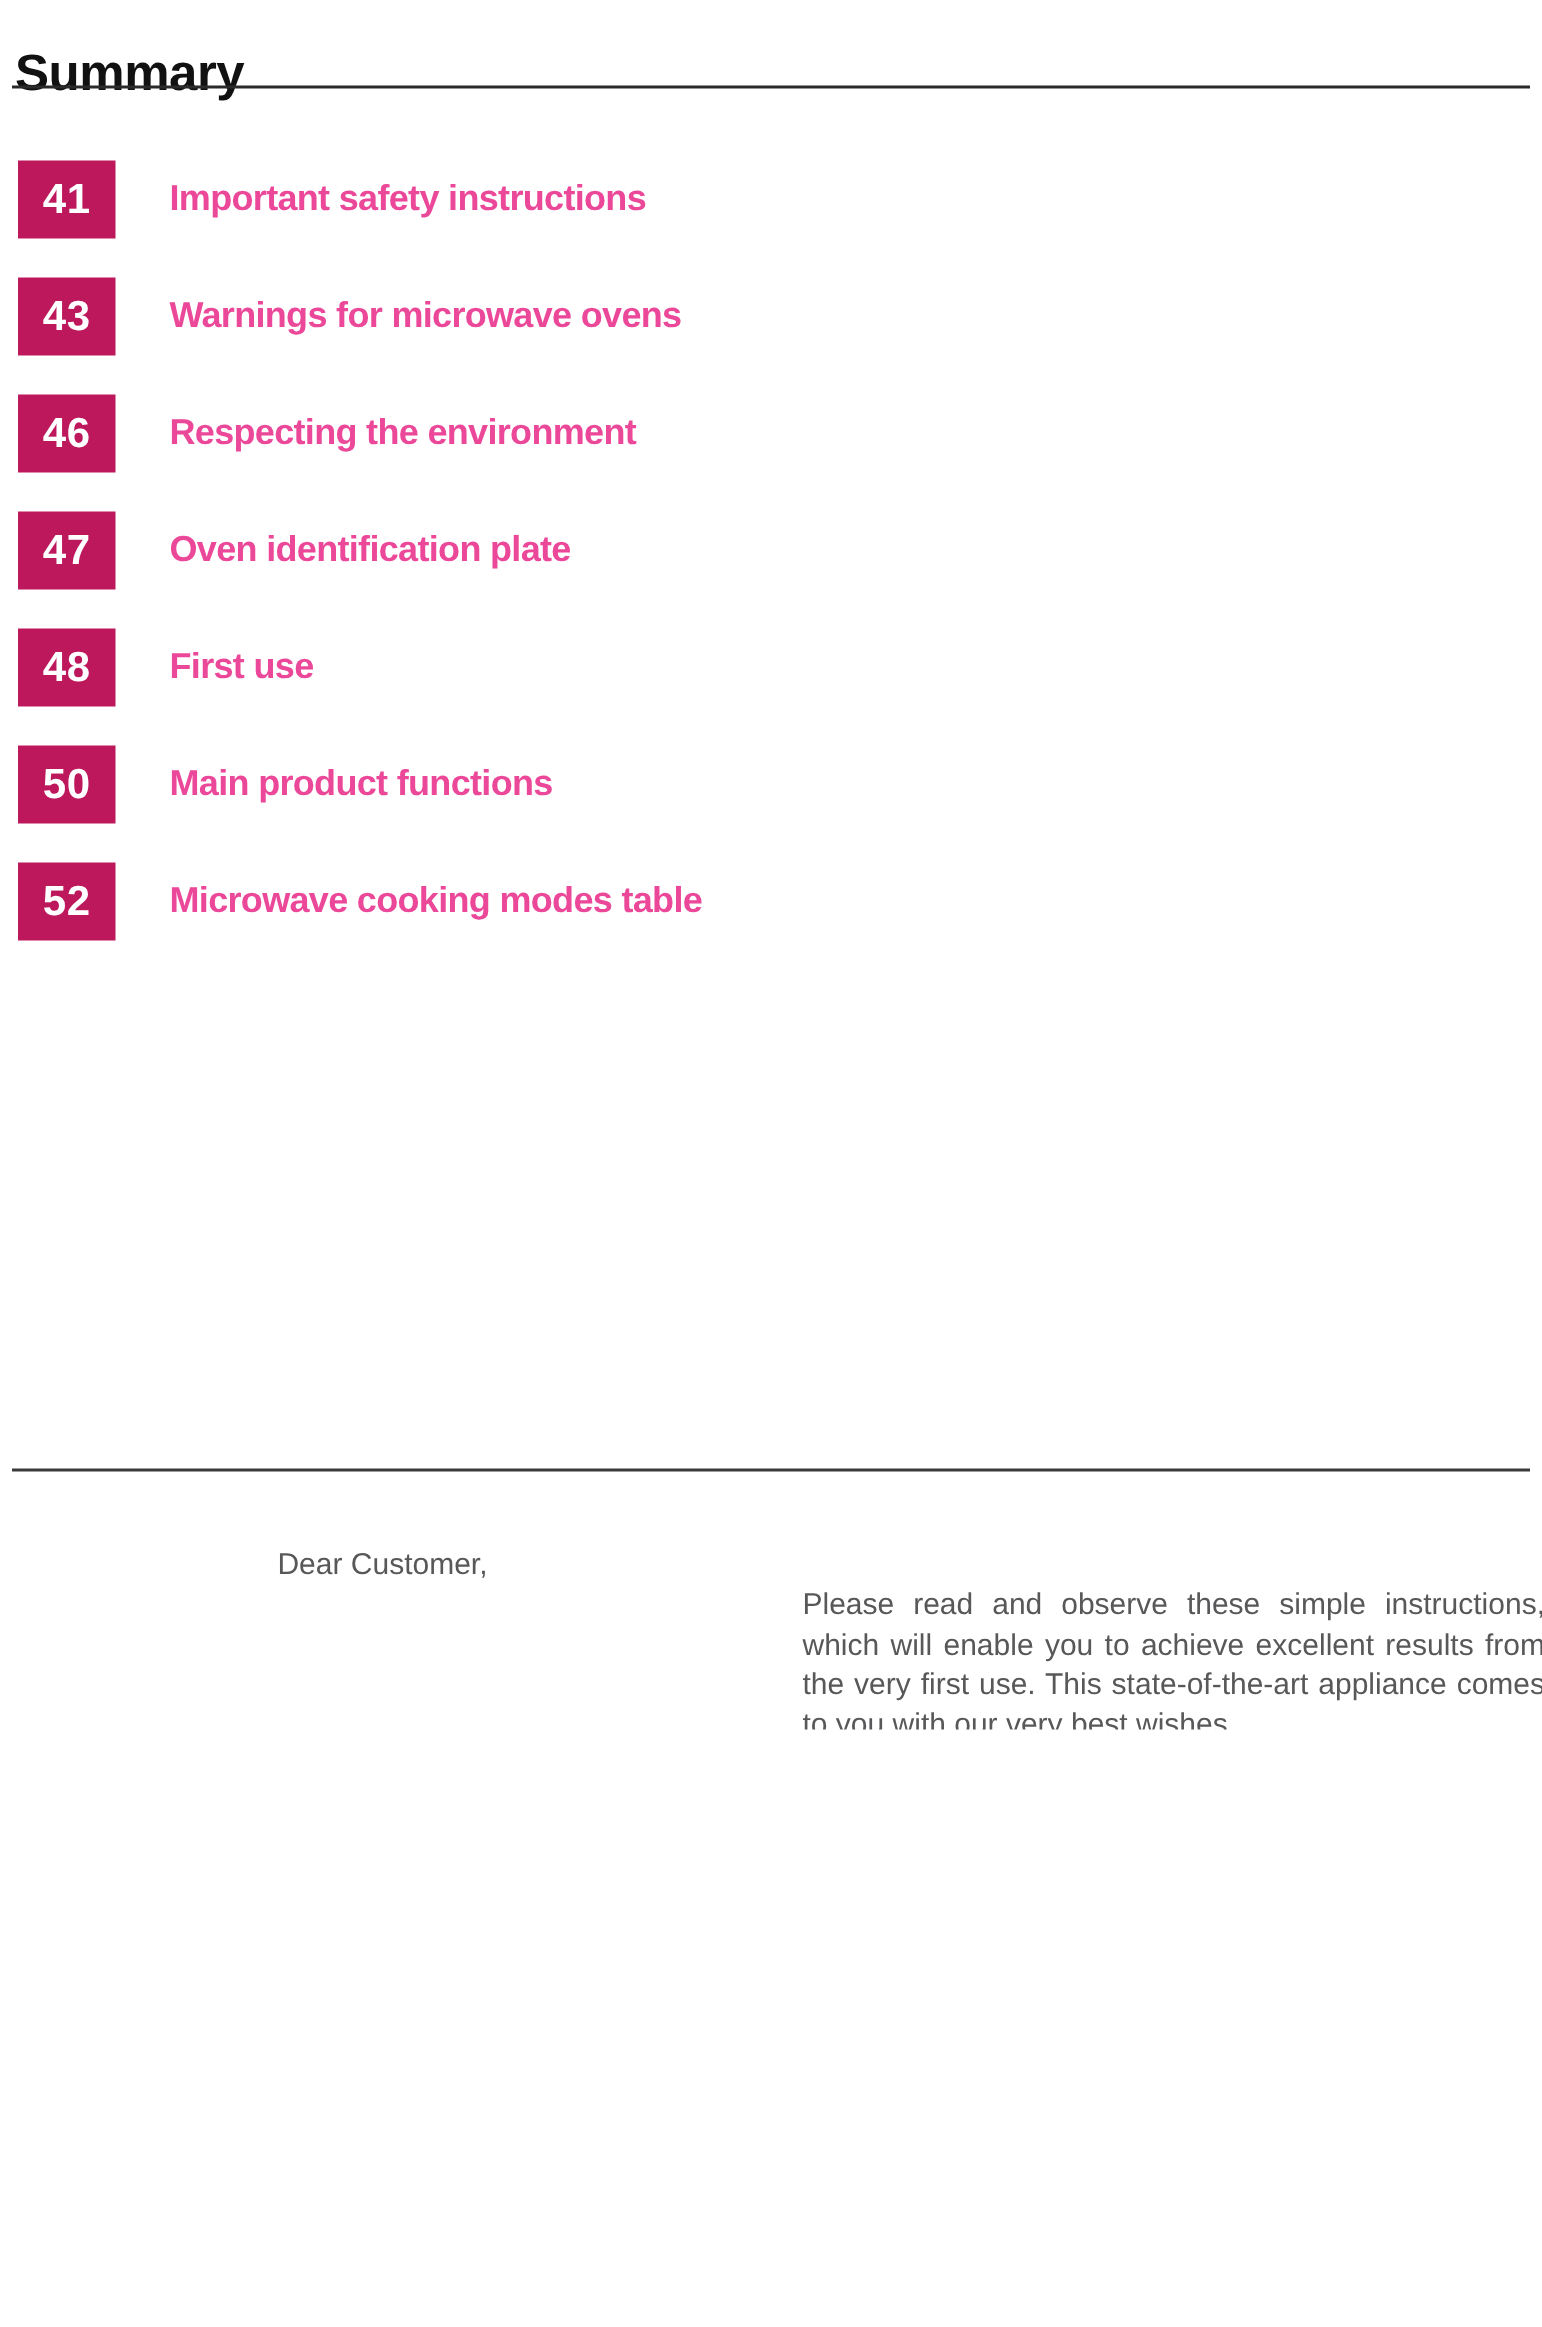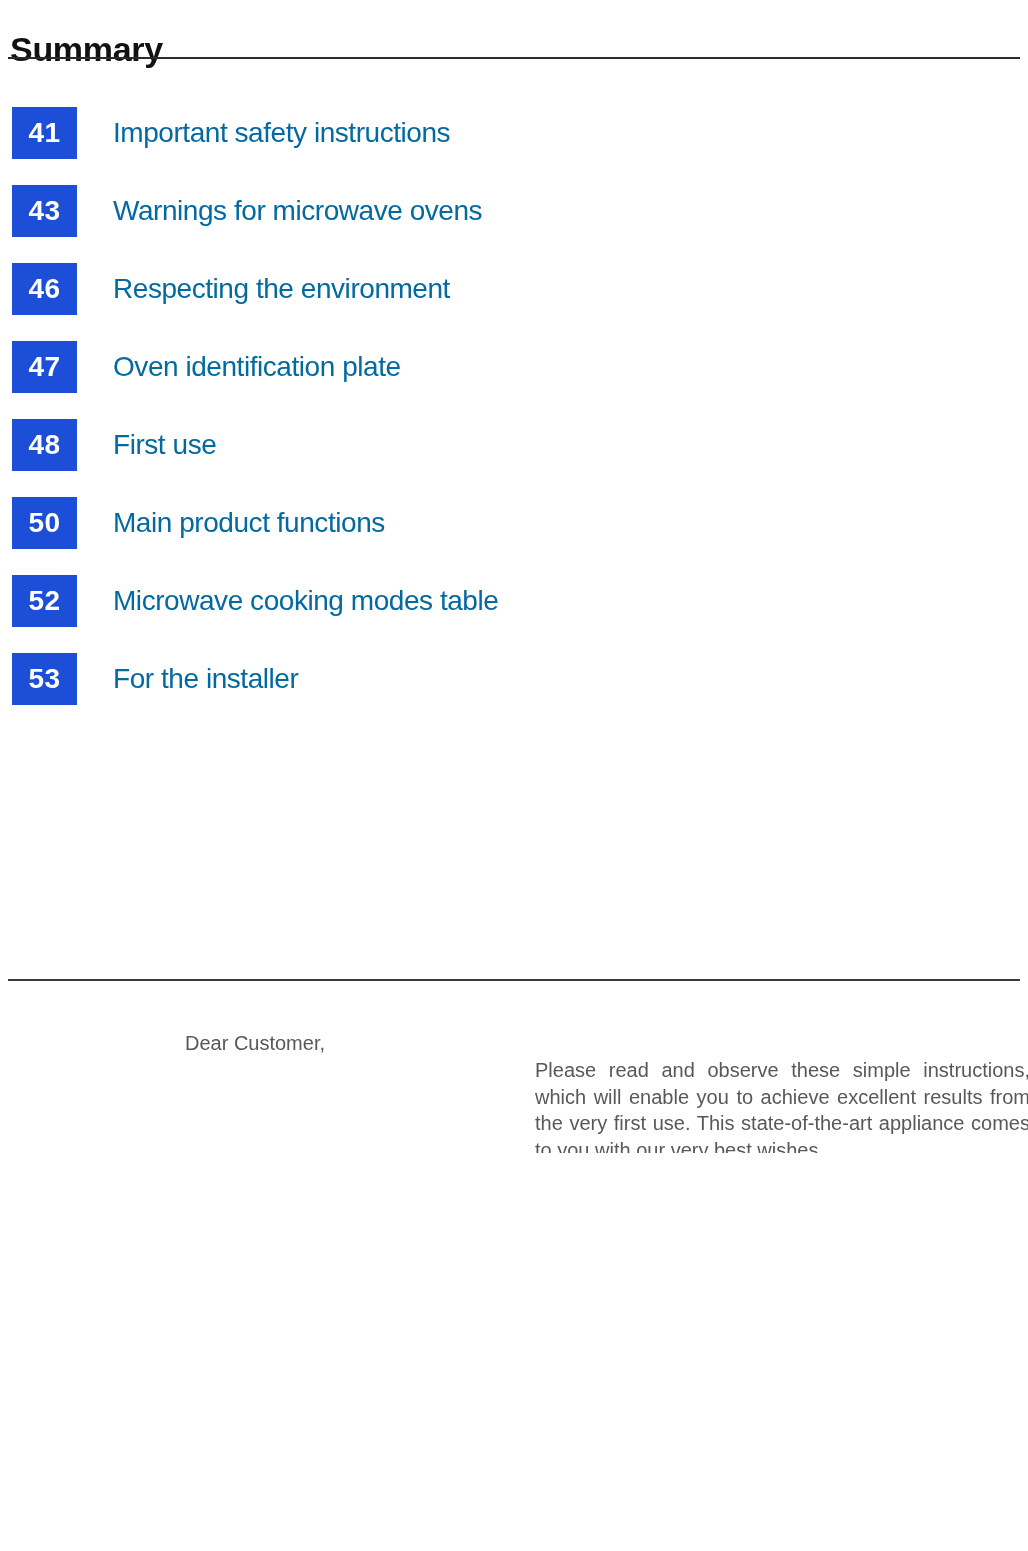--- a/index.html
+++ b/index.html
@@ -54,39 +54,39 @@
   .toc-entry {
     position: relative;
     height: 78px;
   }
   .toc-badge {
     position: absolute;
     left: 12px;
     top: 0;
     width: 65px;
     height: 52px;
-    background: #1d4ed8;
+    background: #be185d;
     color: #ffffff;
     font-size: 28px;
     font-weight: bold;
     line-height: 52px;
     text-align: center;
     letter-spacing: 0.5px;
     box-sizing: border-box;
   }
   .toc-label {
     position: absolute;
     left: 113px;
     top: 0;
     height: 52px;
     line-height: 52px;
-    font-size: 28px;
-    font-weight: normal;
+    font-size: 24px;
+    font-weight: bold;
     letter-spacing: -0.45px;
-    color: #0369a1;
+    color: #ec4899;
     white-space: nowrap;
   }
 
   
   .rule-mid {
     position: absolute;
     left: 8px;
     top: 979px;
     width: 1012px;
     height: 2px;
@@ -172,24 +172,20 @@
     <div class="toc-entry">
       <span class="toc-badge">50</span>
       <span class="toc-label">Main product functions</span>
     </div>
 
     <div class="toc-entry">
       <span class="toc-badge">52</span>
       <span class="toc-label">Microwave cooking modes table</span>
     </div>
 
-    <div class="toc-entry">
-      <span class="toc-badge">53</span>
-      <span class="toc-label">For the installer</span>
-    </div>
 
 
 
   </div>
 
   <div class="rule-mid"></div>
 
   <div class="intro">
     <div class="intro-col left">
       <span class="salutation">Dear Customer,</span>

